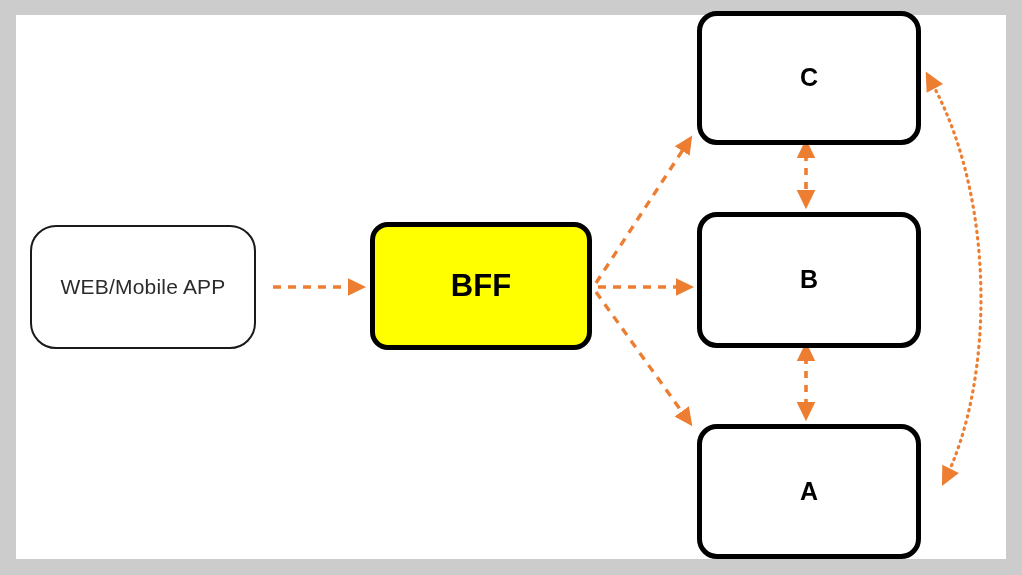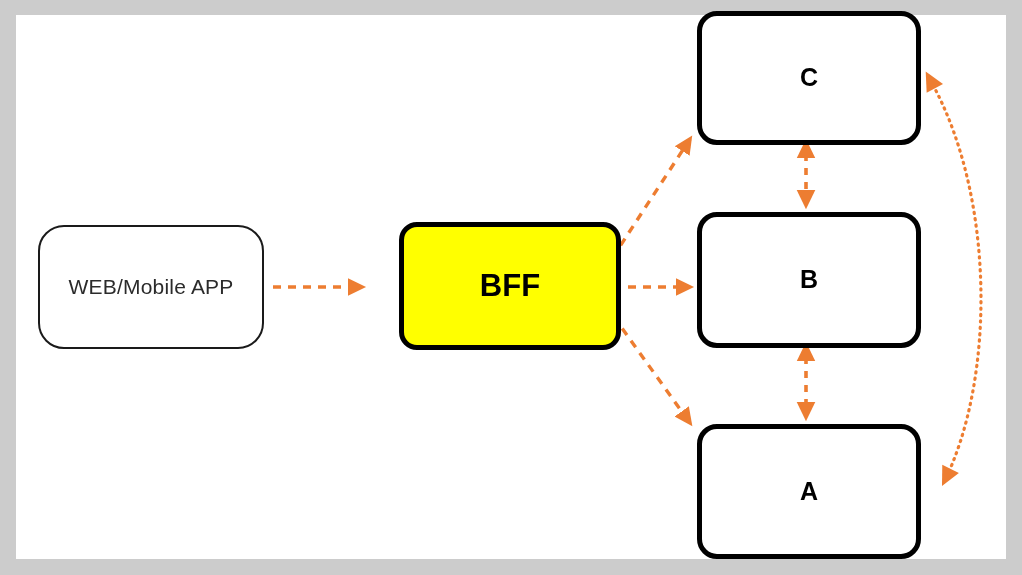--- a/index.html
+++ b/index.html
@@ -104,25 +104,25 @@
       <path d="M596,292 L690,423" stroke-width="3.4" stroke-dasharray="8 7" marker-end="url(#arrow)"></path>
 
       <path d="M806,154 L806,205" stroke-width="3.6" stroke-dasharray="7 7" marker-start="url(#arrow-start)" marker-end="url(#arrow)"></path>
 
       <path d="M806,357 L806,417" stroke-width="3.6" stroke-dasharray="7 7" marker-start="url(#arrow-start)" marker-end="url(#arrow)"></path>
 
       <path d="M933,85 C995,200 995,380 944,482" stroke-width="3.2" stroke-dasharray="1.2 5.2" stroke-linecap="round" marker-start="url(#arrow-dot-start)" marker-end="url(#arrow-dot)"></path>
     </g>
   </svg>
 
-  <div class="node node-thin" style="left:38px; top:225px; width:226px; height:124px;">
+  <div class="node node-thin" style="left:30px; top:225px; width:226px; height:124px;">
     <span class="node-label">WEB/Mobile APP</span>
   </div>
 
-  <div class="node node-accent" style="left:370px; top:222px; width:222px; height:128px; background:#FFFF00;margin-left:29px;">
+  <div class="node node-accent" style="left:370px; top:222px; width:222px; height:128px; background:#FFFF00;">
     <span class="node-label">BFF</span>
   </div>
 
   <div class="node node-thick" style="left:697px; top:11px; width:224px; height:134px;">
     <span class="node-label">C</span>
   </div>
 
   <div class="node node-thick" style="left:697px; top:212px; width:224px; height:136px;">
     <span class="node-label">B</span>
   </div>

